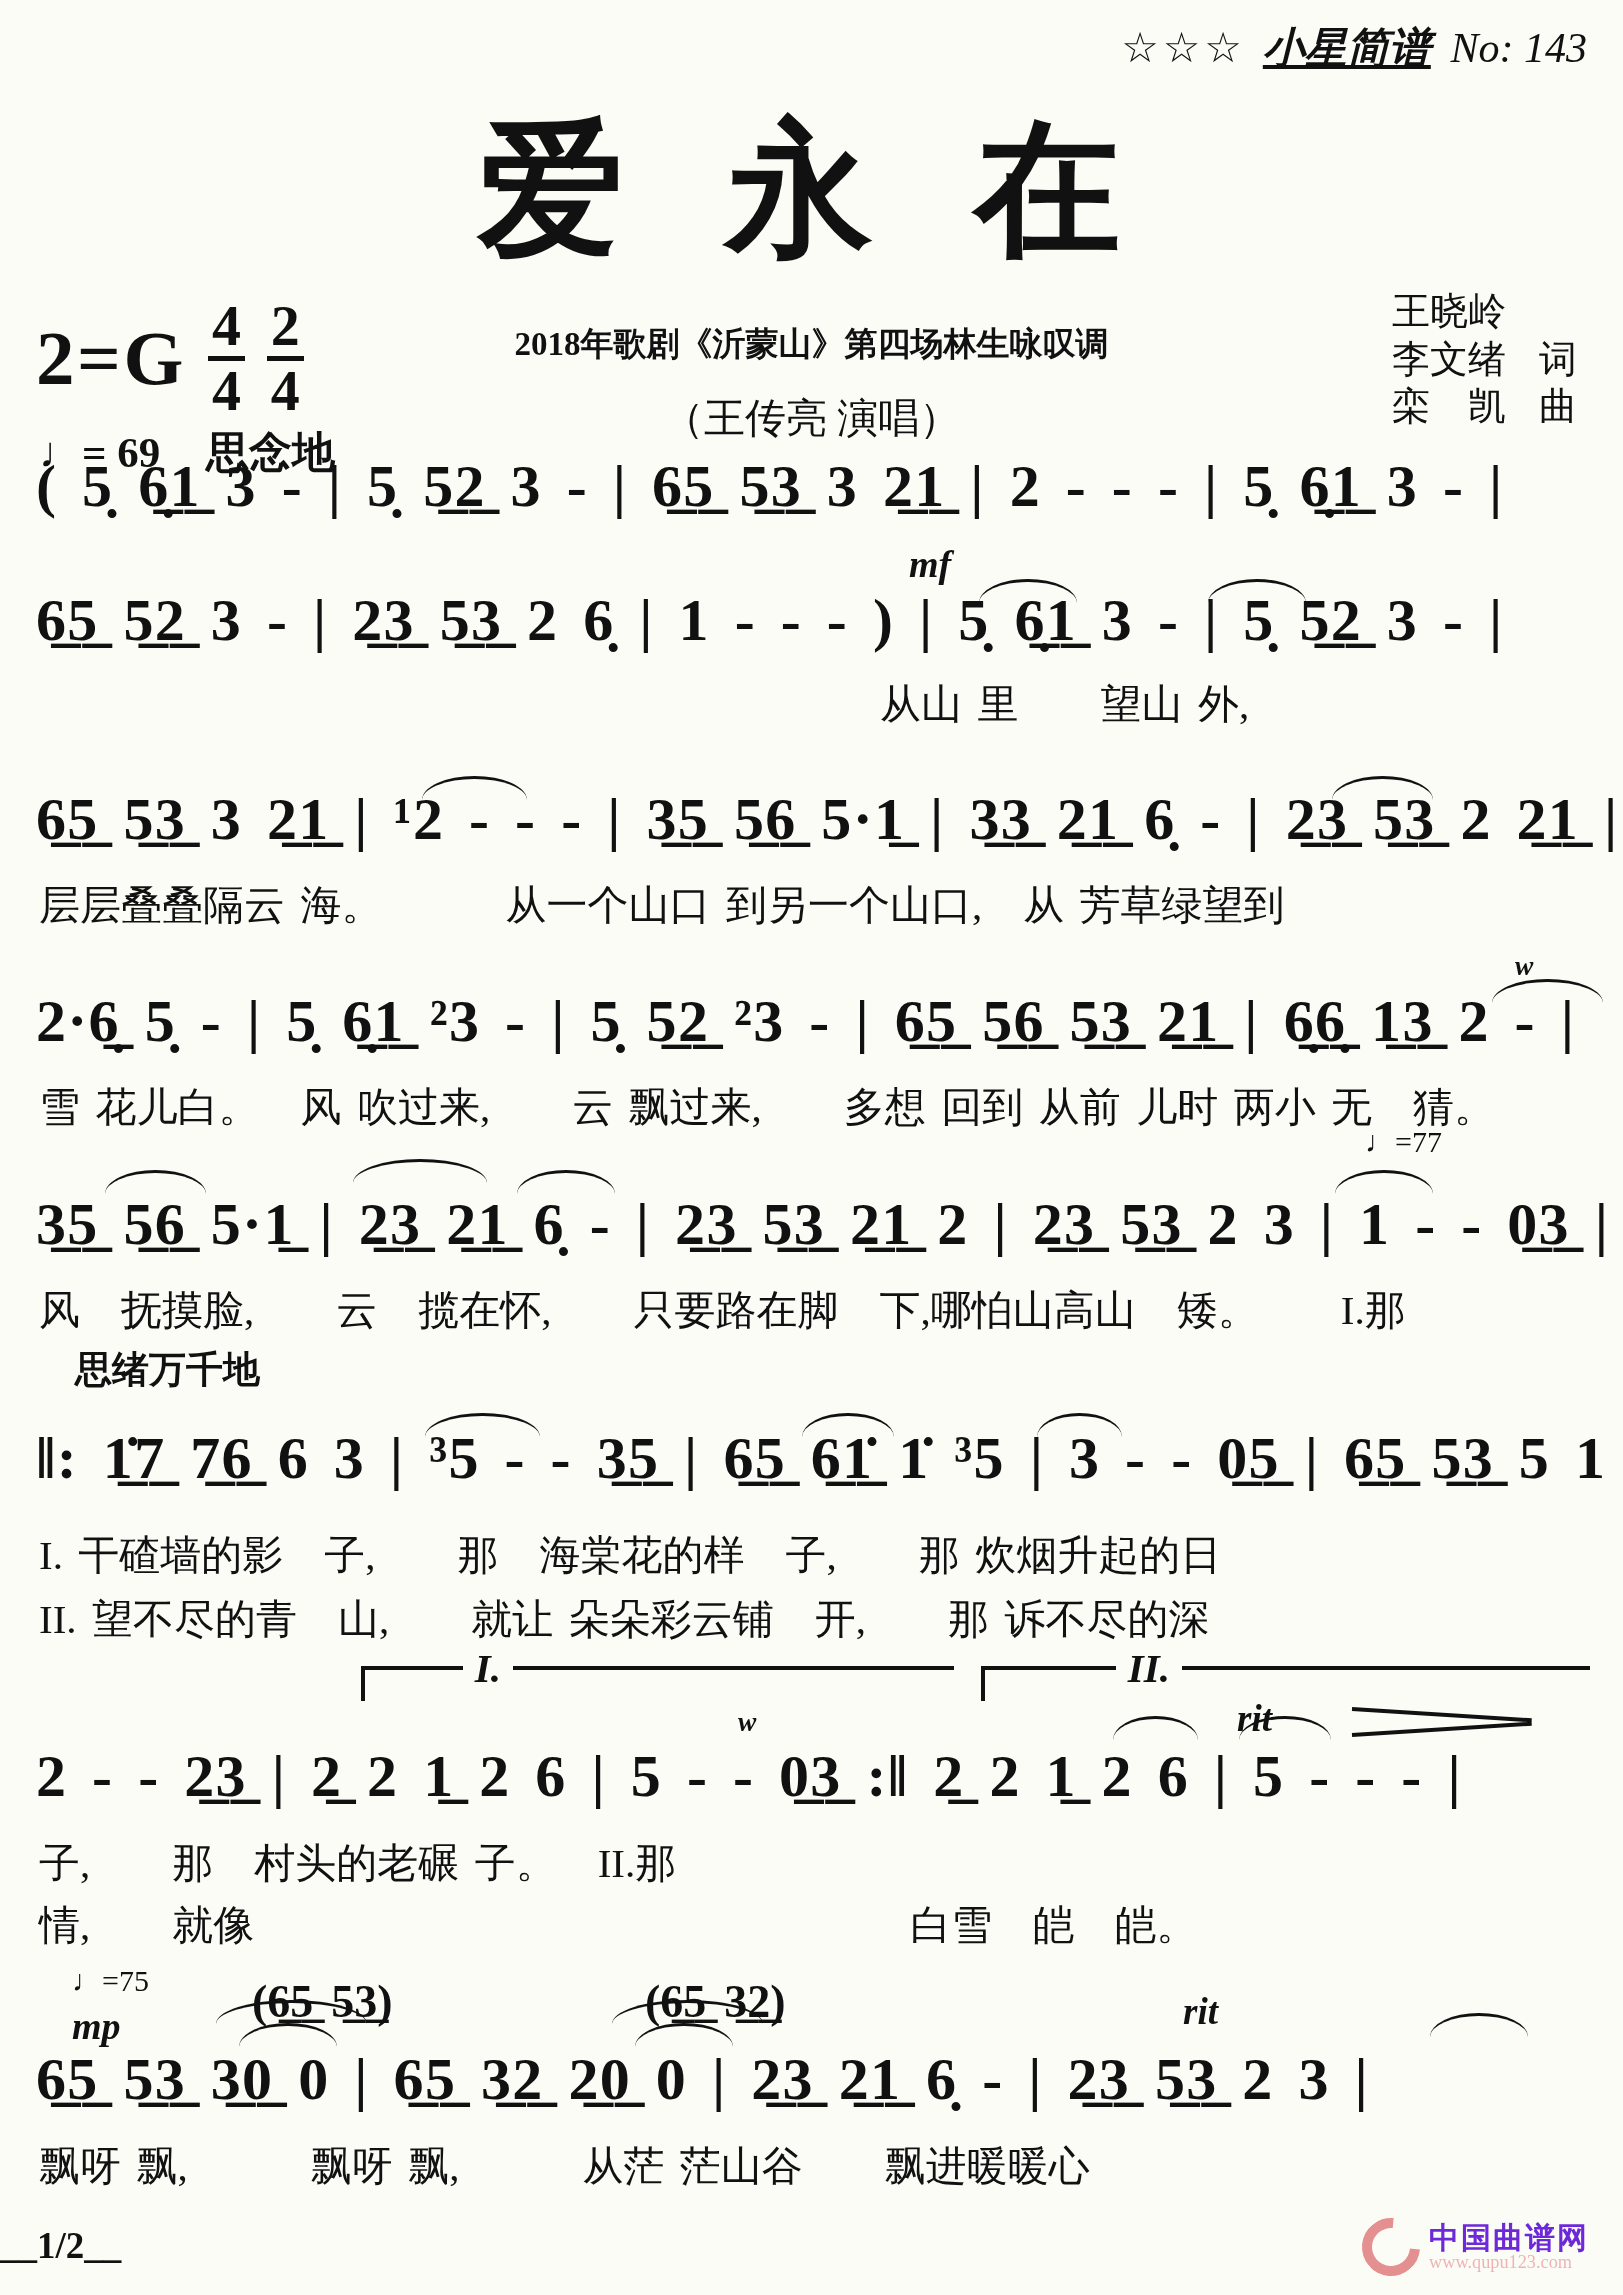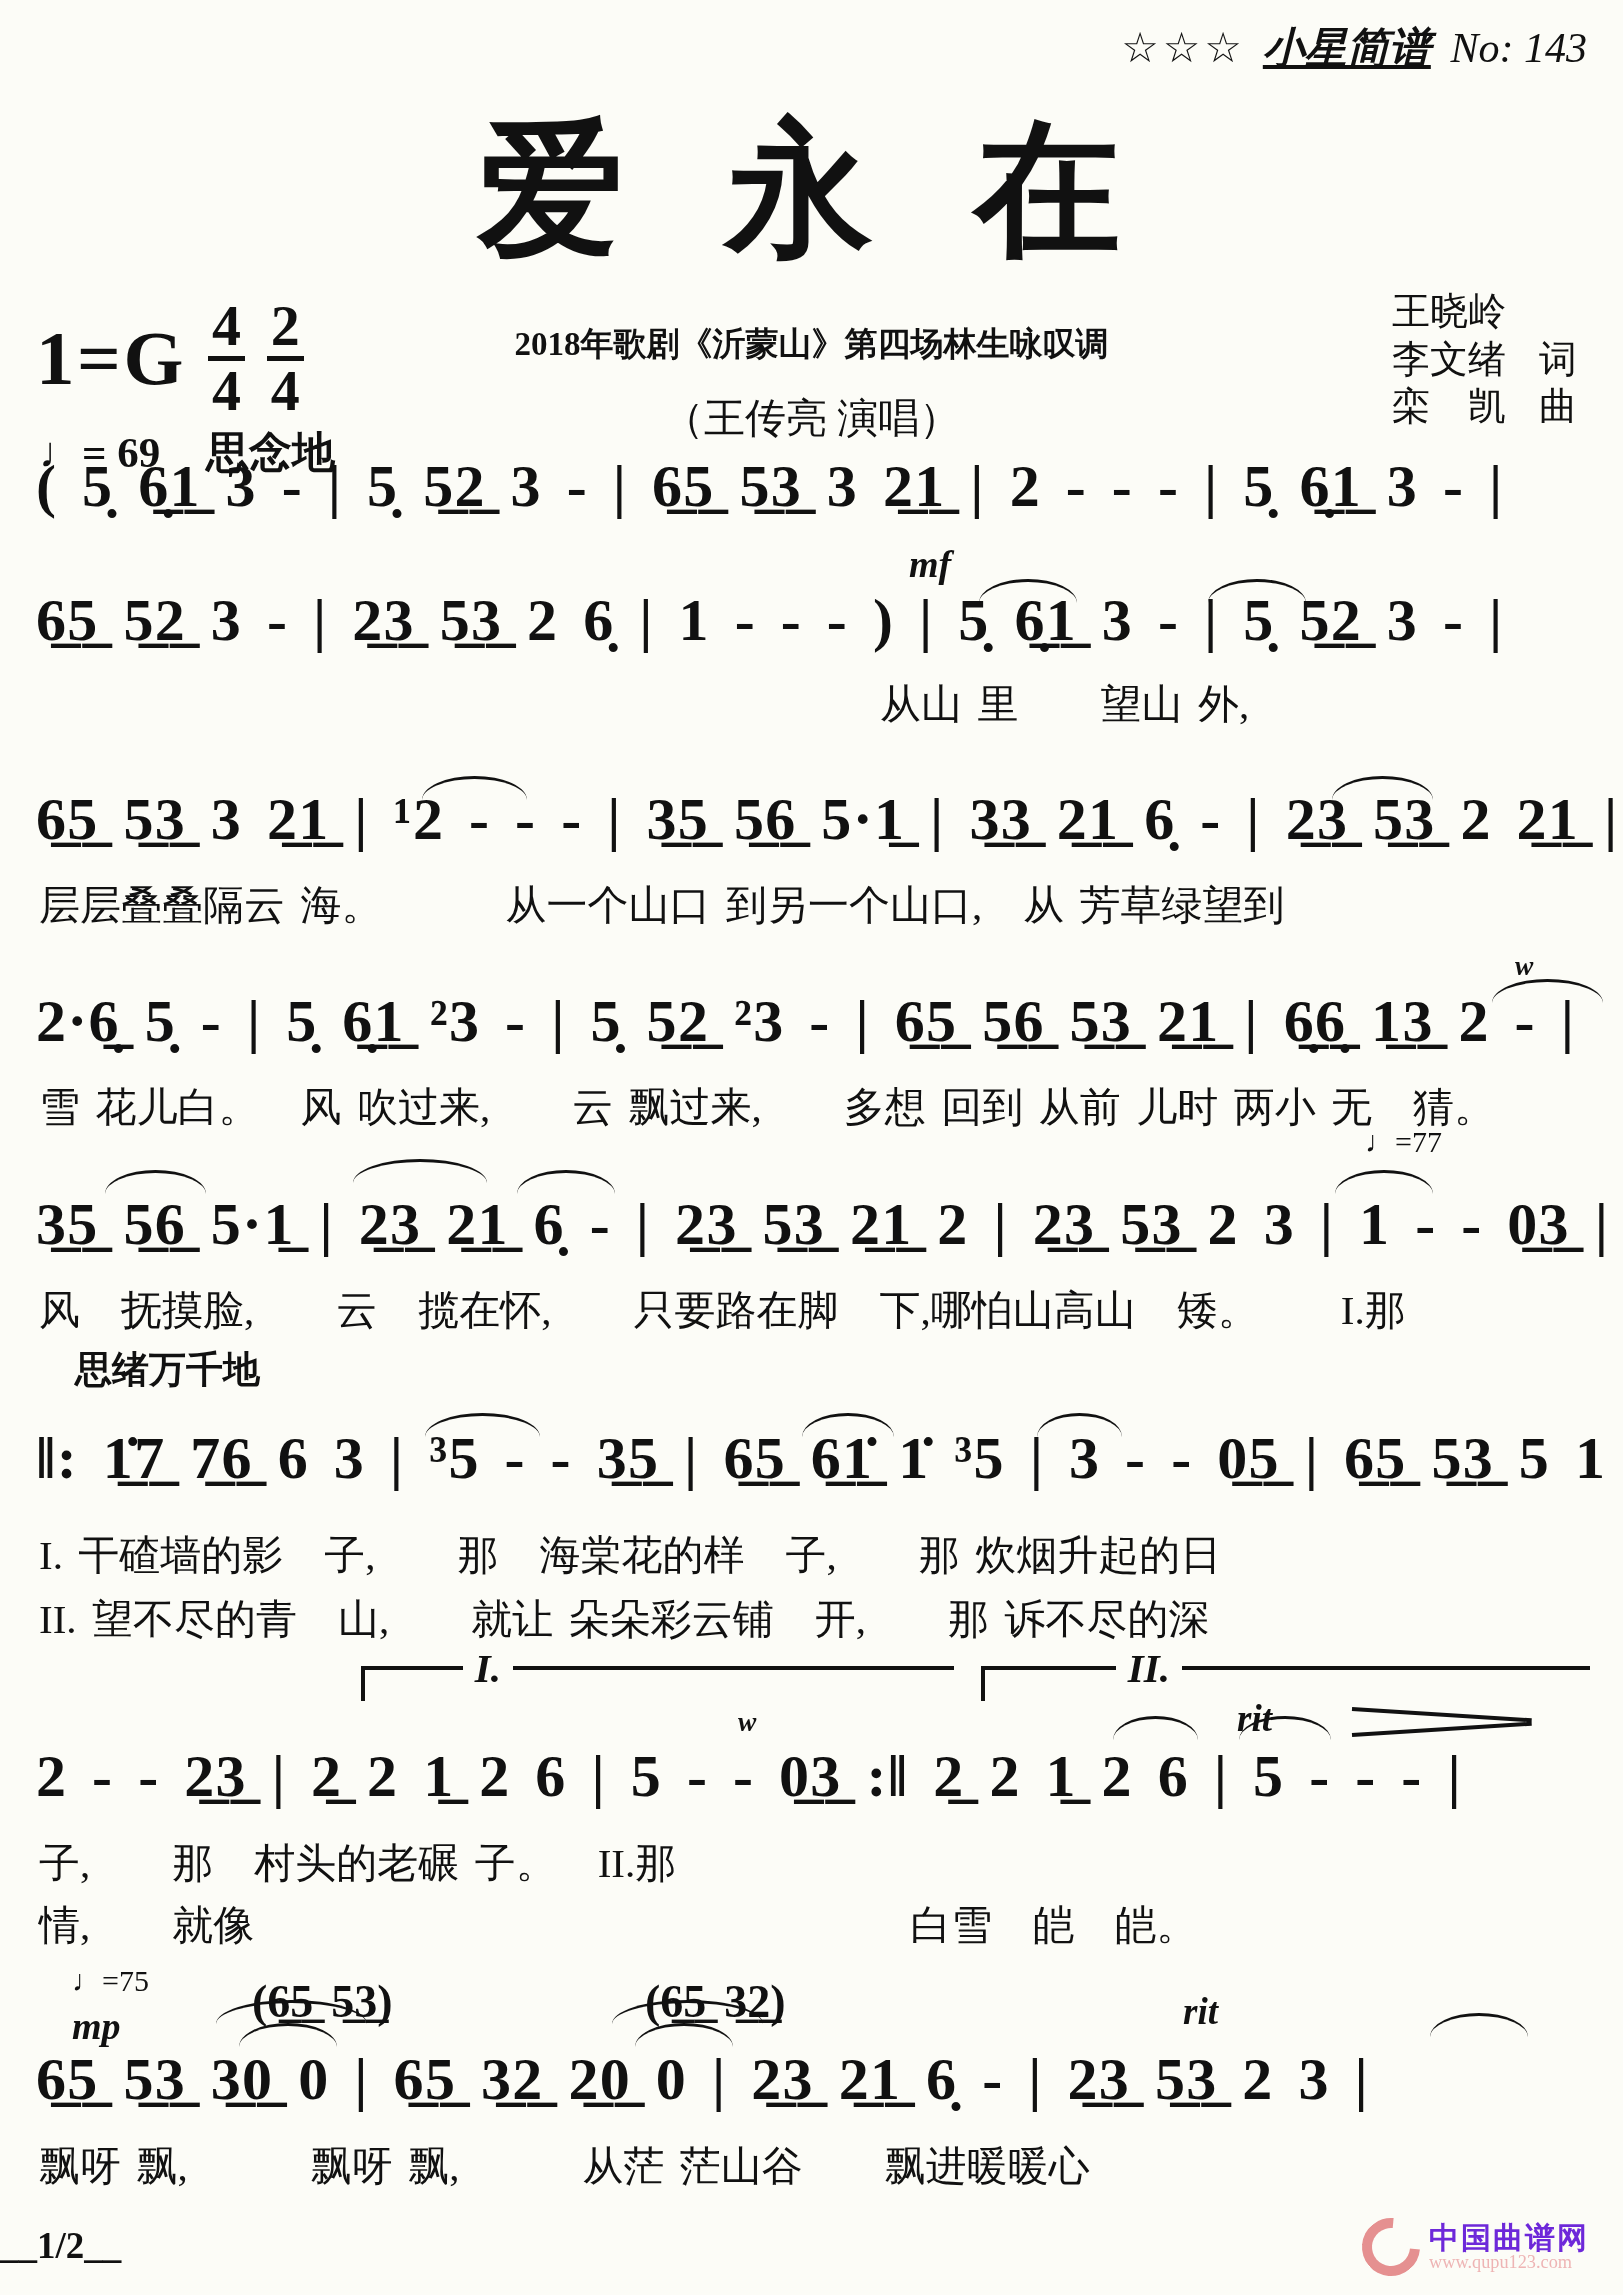--- a/index.html
+++ b/index.html
@@ -81,21 +81,21 @@
   <div class="abs credits">
     <span>王晓岭</span>
       <span class="role"></span>
     <span>李文绪</span>
       <span class="role">词</span>
     <span>栾　凯</span>
       <span class="role">曲</span>
   </div>
 
   <div class="abs keysig">
-    <span class="tonality">1=G</span>
+    <span class="tonality">2=G</span>
     <span class="frac">
       <span class="num">4</span>
       <span class="den">4</span>
     </span>
     <span class="frac">
       <span class="num">2</span>
       <span class="den">4</span>
     </span>
   </div>
 

